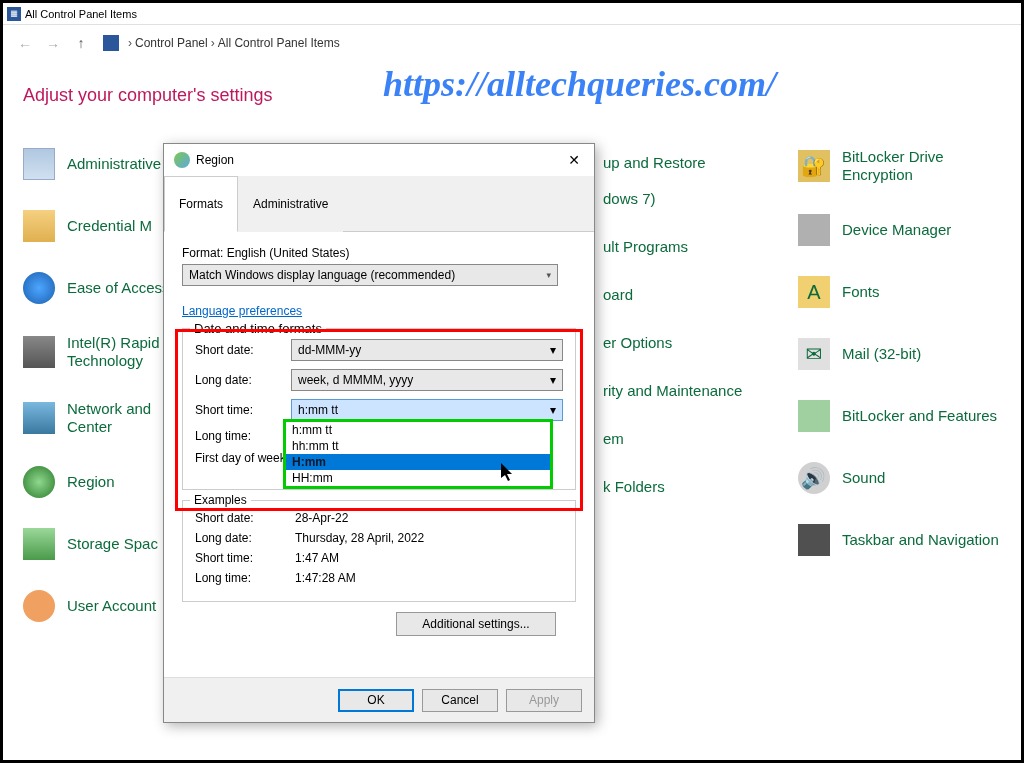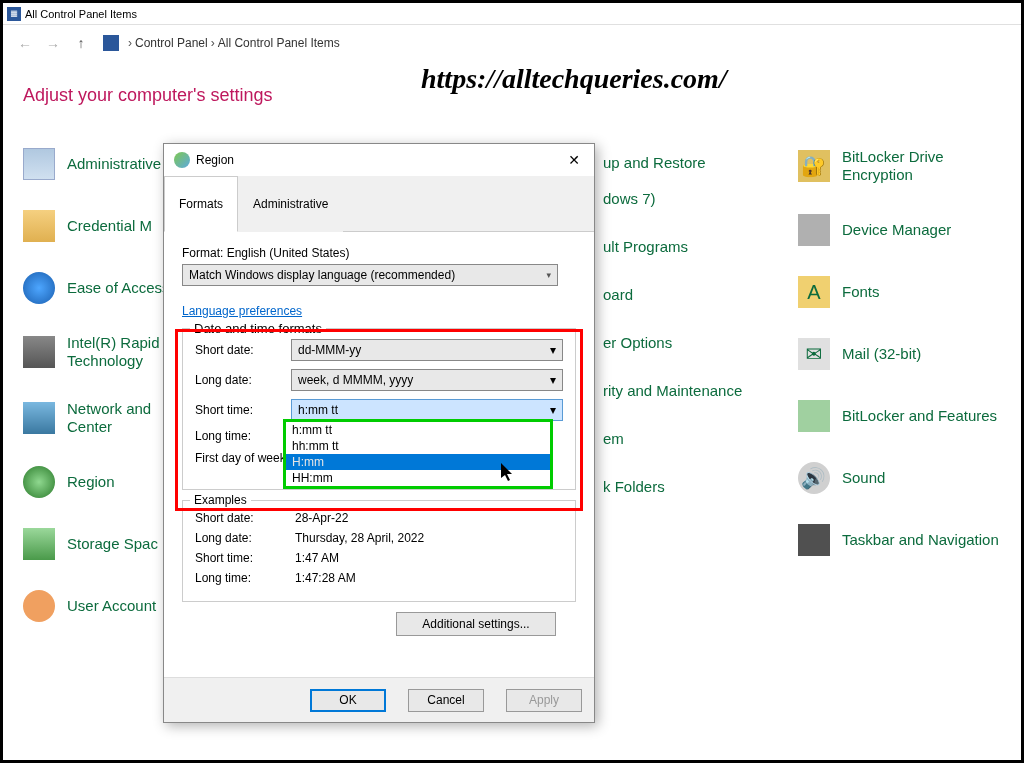--- a/index.html
+++ b/index.html
@@ -7,21 +7,21 @@
     
     .titlebar { height: 22px; background: #fff; border-bottom: 1px solid #e0e0e0; display: flex; align-items: center; padding: 0 4px; font-size: 11px; }
     .titlebar .app-icon { width: 14px; height: 14px; background: #2b579a; margin-right: 4px; display: inline-flex; align-items: center; justify-content: center; color: #fff; font-size: 8px; }
     
     .navbar { height: 36px; display: flex; align-items: center; padding: 0 10px; font-size: 12px; color: #555; }
     .nav-arrow { width: 24px; height: 24px; display: inline-flex; align-items: center; justify-content: center; color: #aaa; margin-right: 4px; font-size: 14px; }
     .nav-sep { margin: 0 3px; }
     .path-icon { width: 16px; height: 16px; background: #2b579a; display: inline-block; margin: 0 6px; }
     .breadcrumb span { color: #333; }
     
-    .watermark { position: absolute; top: 60px; left: 418px; color: #000000; font-family: 'Times New Roman', serif; font-size: 28px; font-weight: bold; font-style: italic; z-index: 5; }
+    .watermark { position: absolute; top: 60px; left: 380px; color: #3b82f6; font-family: 'Times New Roman', serif; font-size: 36px; font-weight: bold; font-style: italic; z-index: 5; }
     
     .heading { position: absolute; top: 82px; left: 20px; color: #be185d; font-size: 18px; }
     
     .grid { position: absolute; top: 145px; left: 20px; right: 10px; display: flex; gap: 0; }
     .col { flex: 1; display: flex; flex-direction: column; gap: 30px; }
     .item { display: flex; align-items: center; gap: 12px; color: #0c6b3d; font-size: 15px; }
     .item .ic { width: 32px; height: 32px; flex-shrink: 0; display: flex; align-items: center; justify-content: center; font-size: 20px; position: relative; }
     .item .lbl { line-height: 1.2; }
     
     .col1 { flex: 0 0 150px; }
@@ -47,33 +47,33 @@
     .linkpref { color: #0066cc; text-decoration: underline; margin: 18px 0 10px; display: inline-block; cursor: pointer; }
     
     .fieldset { border: 1px solid #ccc; padding: 10px 12px 16px; position: relative; margin-bottom: 10px; }
     .fieldset .legend { position: absolute; top: -8px; left: 7px; background: #fff; padding: 0 4px; font-size: 13px; }
     .row { display: flex; align-items: center; margin-bottom: 8px; }
     .row .rlabel { width: 96px; }
     .row .rcombo { flex: 1; height: 22px; background: #e8e8e8; border: 1px solid #888; display: flex; align-items: center; justify-content: space-between; padding: 0 6px; }
     
     .dropdown-open { position: absolute; top: 416px; left: 280px; width: 270px; background: #fff; border: 3px solid #00cc00; z-index: 15; font-size: 12px; }
     .dropdown-open .opt { padding: 1px 6px; }
-    .dropdown-open .opt.sel { background: #0078d7; color: #e5e5e5; }
+    .dropdown-open .opt.sel { background: #0078d7; color: #0f172a; font-weight: bold; }
     .cursor { position: absolute; top: 460px; left: 498px; z-index: 20; font-size: 15px; }
     
     .red-box { position: absolute; top: 326px; left: 172px; width: 408px; height: 182px; border: 3px solid #ff0000; z-index: 12; pointer-events: none; }
     
     .fieldset2 { border: 1px solid #ccc; padding: 10px 12px; position: relative; margin-top: 10px; }
     .fieldset2 .legend { position: absolute; top: -8px; left: 7px; background: #fff; padding: 0 4px; font-size: 12px; }
     .ex-row { display: flex; margin-bottom: 6px; }
     .ex-row .el { width: 100px; }
     
     .btn-addl { width: 160px; height: 24px; margin-left: 214px; margin-top: 10px; background: #e8e8e8; border: 1px solid #999; font-size: 12px; }
     
-    .dlg-footer { position: absolute; bottom: 0; left: 0; right: 0; height: 45px; background: #f0f0f0; border-top: 1px solid #ddd; display: flex; align-items: center; justify-content: flex-end; gap: 22px; padding: 0 12px; }
+    .dlg-footer { position: absolute; bottom: 0; left: 0; right: 0; height: 45px; background: #f0f0f0; border-top: 1px solid #ddd; display: flex; align-items: center; justify-content: flex-end; gap: 8px; padding: 0 12px; }
     .dlg-footer button { width: 76px; height: 23px; font-size: 12px; background: #e8e8e8; border: 1px solid #999; cursor: pointer; }
     .dlg-footer button.primary { border: 1px solid #0078d7; box-shadow: inset 0 0 0 1px #0078d7; }
     .dlg-footer button.disabled { color: #999; }
     
     
     .ic-admin { background: linear-gradient(#b0c8e0, #d0e0f0); border: 1px solid #99aacc; }
     .ic-cred { background: linear-gradient(#f5d080, #e0b050); }
     .ic-ease { background: radial-gradient(#4da6ff, #1a5fb0); border-radius: 50%; color:#fff; }
     .ic-intel { background: linear-gradient(#888, #555); }
     .ic-net { background: linear-gradient(#7ab8e0, #3a78a0); }

